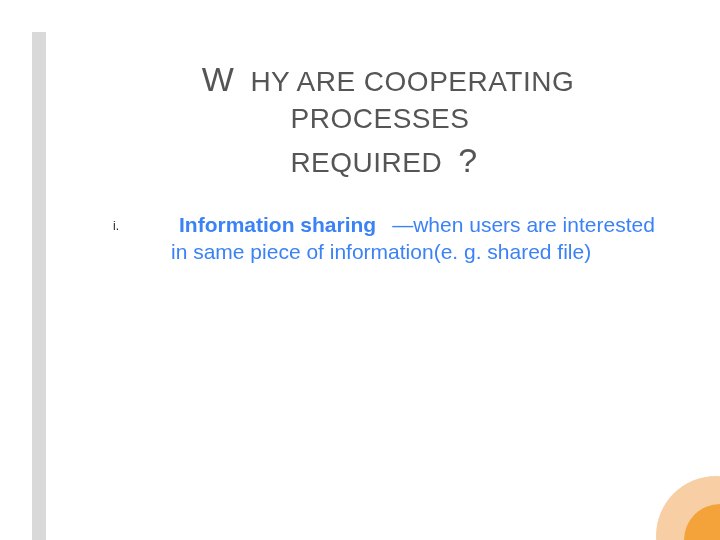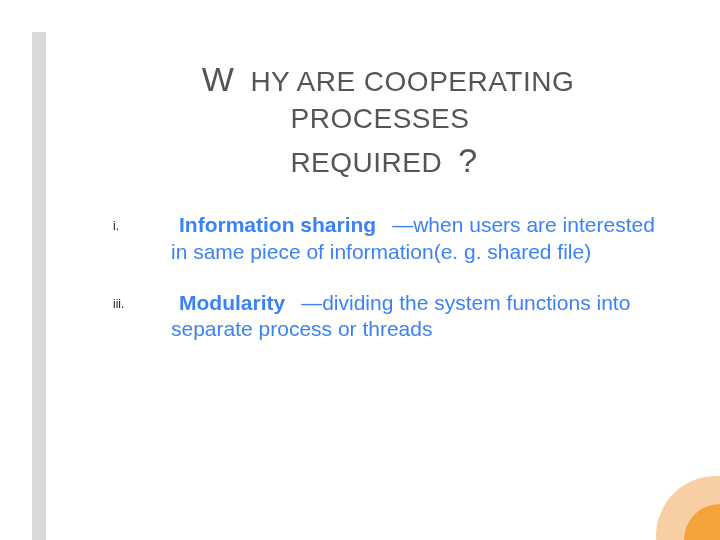--- a/index.html
+++ b/index.html
@@ -85,21 +85,17 @@
   <div class="title">
     <span class="first-letter">W</span><span class="rest">HY ARE COOPERATING PROCESSES</span><br>
     <span class="rest">REQUIRED</span><span class="first-letter">?</span>
   </div>
 
   <div class="body">
     <div class="item">
       <div class="num">i.</div>
       <div class="txt"><span class="bold">Information sharing</span><span>—when users are interested in same piece of information(e. g. shared file)</span></div>
     </div>
-    <div class="item">
-      <div class="num">iii.</div>
-      <div class="txt"><span class="bold">Modularity</span><span>—dividing the system functions into separate process or threads</span></div>
-    </div>
   </div>
 
   <div class="circle-outer"></div>
   <div class="circle-inner"></div>
 </div>
 
 </body></html>

